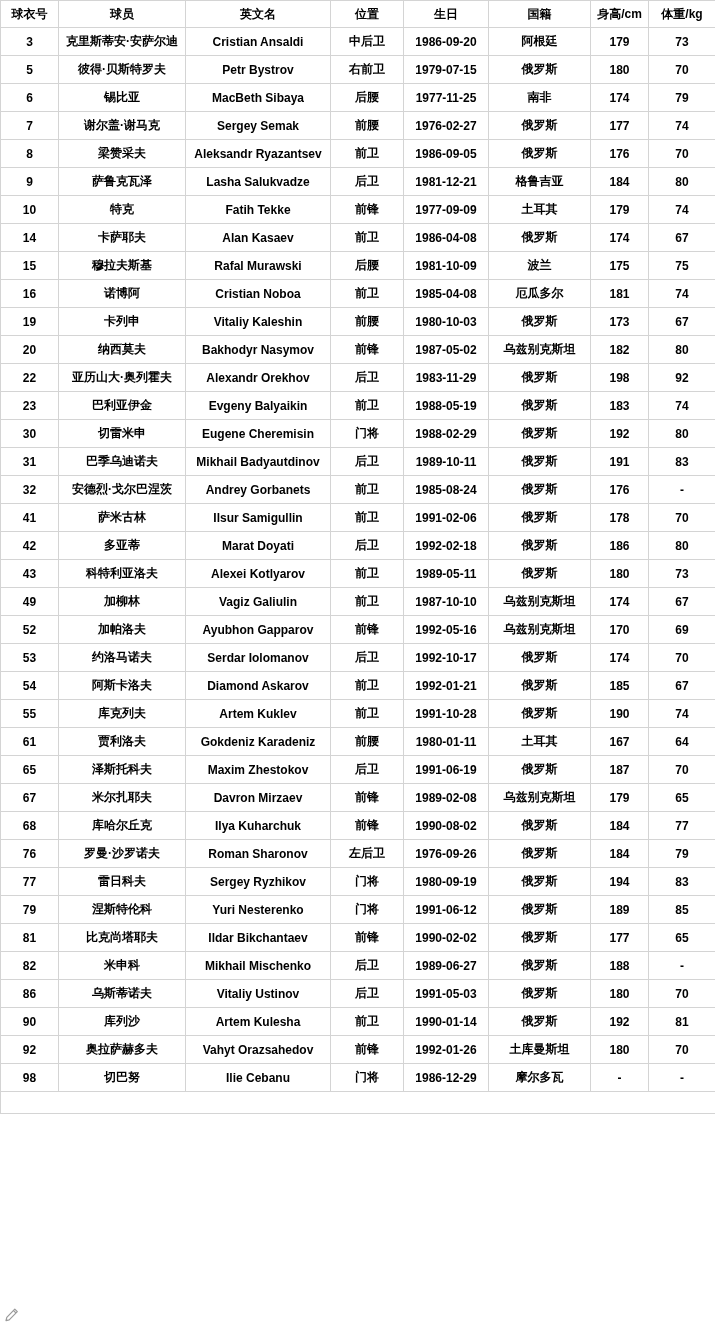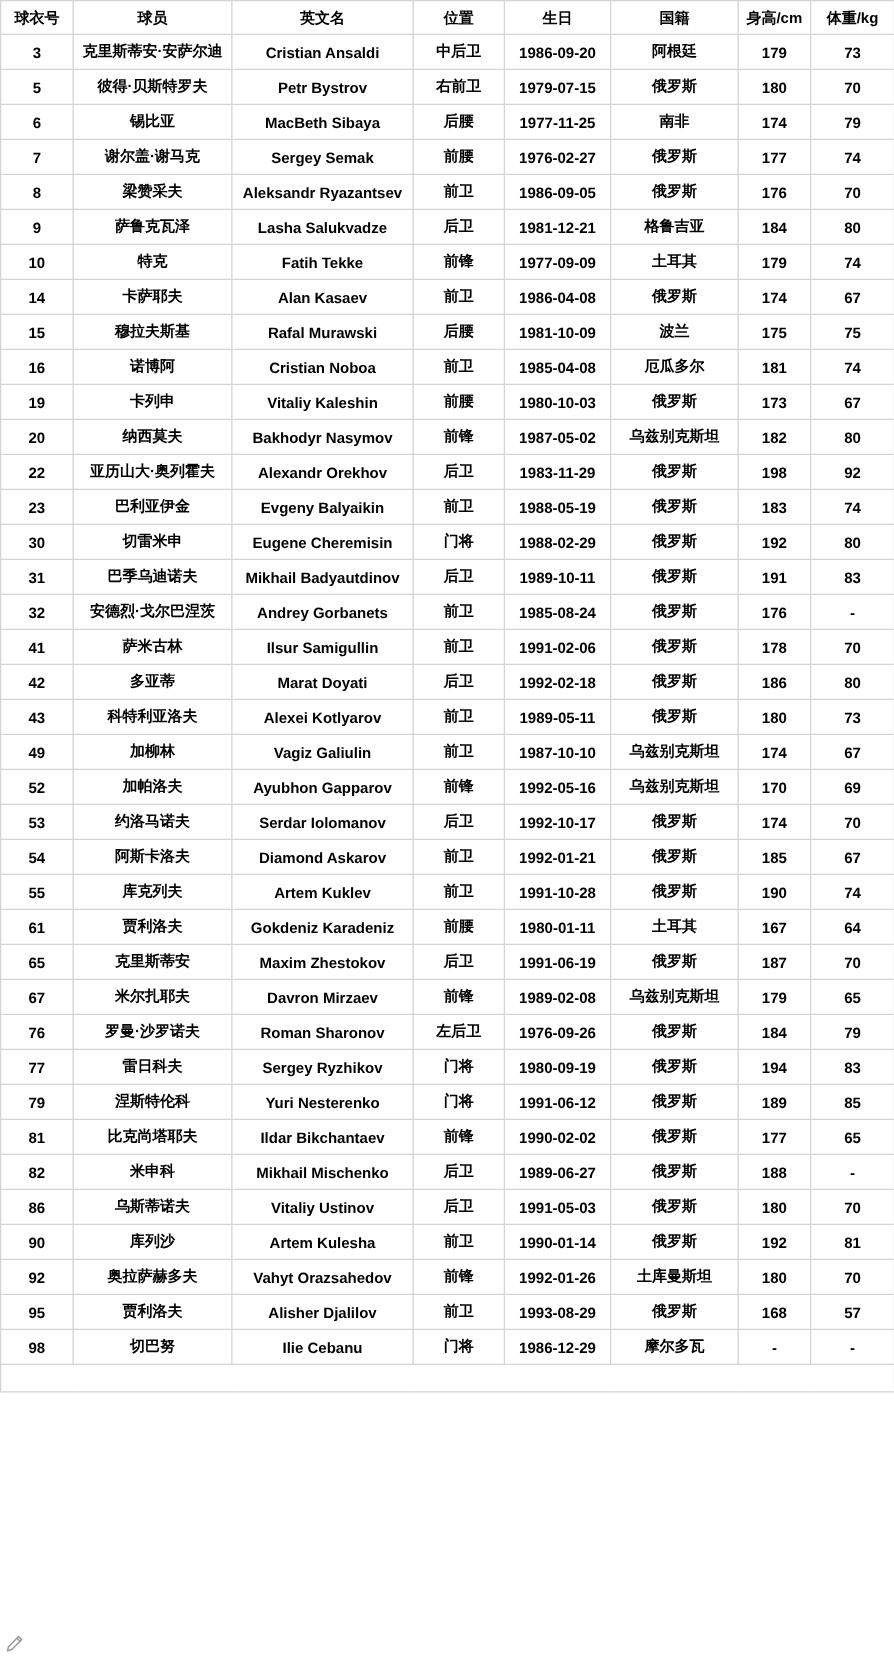--- a/index.html
+++ b/index.html
@@ -323,37 +323,47 @@
         <td>贾利洛夫</td>
         <td>Gokdeniz Karadeniz</td>
         <td>前腰</td>
         <td>1980-01-11</td>
         <td>土耳其</td>
         <td>167</td>
         <td>64</td>
       </tr>
       <tr>
         <td>65</td>
-        <td>克里斯蒂安</td>
+        <td>泽斯托科夫</td>
         <td>Maxim Zhestokov</td>
         <td>后卫</td>
         <td>1991-06-19</td>
         <td>俄罗斯</td>
         <td>187</td>
         <td>70</td>
       </tr>
       <tr>
         <td>67</td>
         <td>米尔扎耶夫</td>
         <td>Davron Mirzaev</td>
         <td>前锋</td>
         <td>1989-02-08</td>
         <td>乌兹别克斯坦</td>
         <td>179</td>
         <td>65</td>
+      </tr>
+      <tr>
+        <td>68</td>
+        <td>库哈尔丘克</td>
+        <td>Ilya Kuharchuk</td>
+        <td>前锋</td>
+        <td>1990-08-02</td>
+        <td>俄罗斯</td>
+        <td>184</td>
+        <td>77</td>
       </tr>
       <tr>
         <td>76</td>
         <td>罗曼·沙罗诺夫</td>
         <td>Roman Sharonov</td>
         <td>左后卫</td>
         <td>1976-09-26</td>
         <td>俄罗斯</td>
         <td>184</td>
         <td>79</td>
@@ -420,30 +430,20 @@
       </tr>
       <tr>
         <td>92</td>
         <td>奥拉萨赫多夫</td>
         <td>Vahyt Orazsahedov</td>
         <td>前锋</td>
         <td>1992-01-26</td>
         <td>土库曼斯坦</td>
         <td>180</td>
         <td>70</td>
-      </tr>
-      <tr>
-        <td>95</td>
-        <td>贾利洛夫</td>
-        <td>Alisher Djalilov</td>
-        <td>前卫</td>
-        <td>1993-08-29</td>
-        <td>俄罗斯</td>
-        <td>168</td>
-        <td>57</td>
       </tr>
       <tr>
         <td>98</td>
         <td>切巴努</td>
         <td>Ilie Cebanu</td>
         <td>门将</td>
         <td>1986-12-29</td>
         <td>摩尔多瓦</td>
         <td>-</td>
         <td>-</td>

